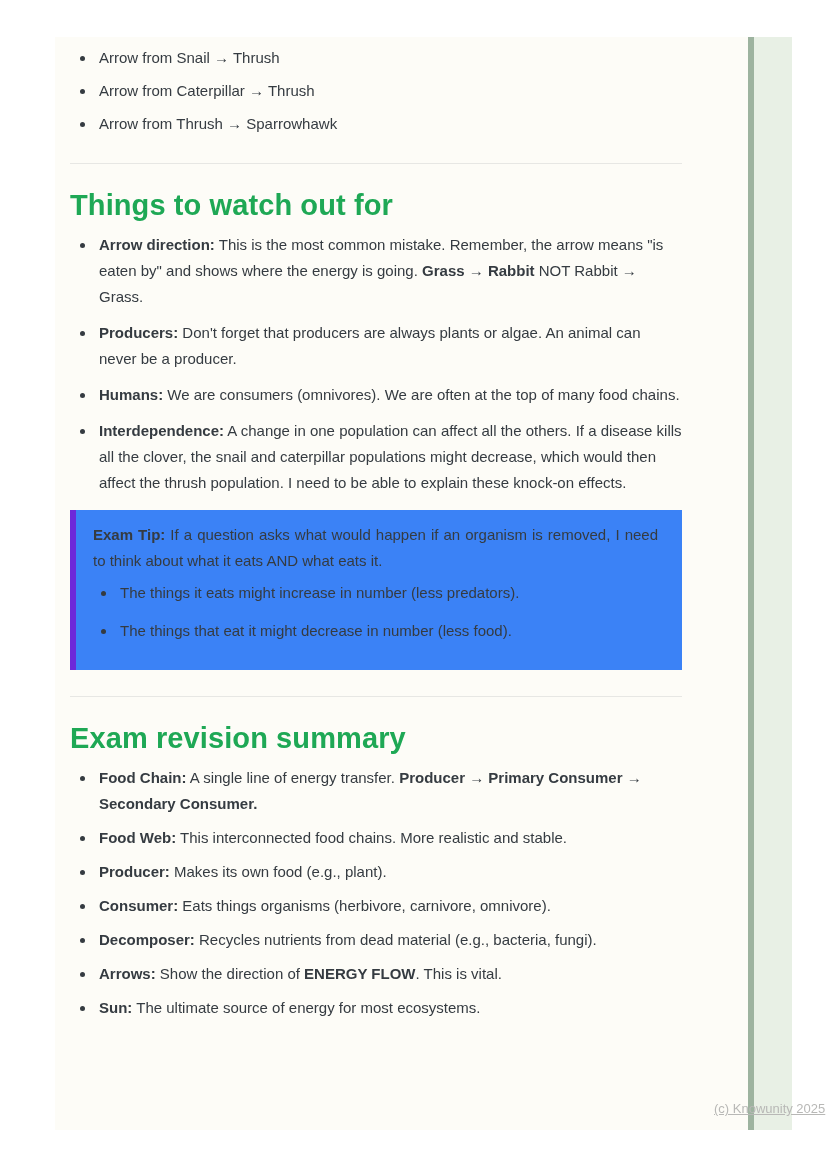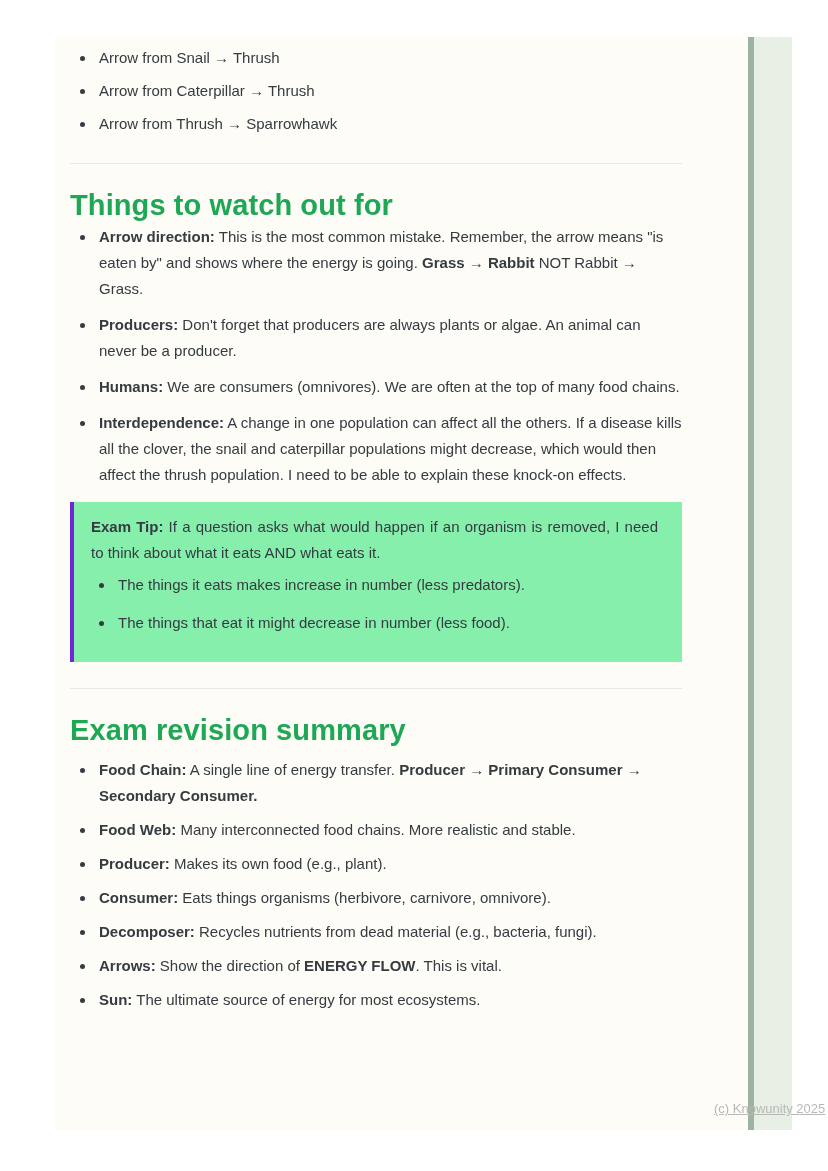--- a/index.html
+++ b/index.html
@@ -58,31 +58,31 @@
     margin: 26px 0 0 0;
   }
   h2.section-heading {
     margin: 26px 0 0 0;
     font-size: 29px;
     line-height: 30px;
     font-weight: 700;
     color: #1ea855;
     letter-spacing: 0.1px;
   }
-  ul.watch-list { margin-top: 4px; }
+  ul.watch-list { margin-top: 12px; }
   ul.watch-list li { margin-bottom: 10px; }
   ul.watch-list li:last-child { margin-bottom: 0; }
   ul.summary-list { margin-top: 12px; }
   ul.summary-list li { margin-bottom: 8px; }
   ul.summary-list li:last-child { margin-bottom: 10px; }
   strong { font-weight: 700; }
   .tip-box {
     margin: 14px 0 0 0;
-    background: #86efac;
-    border-left: 4px solid #6d28d9;
+    background: #3b82f6;
+    border-left: 6px solid #6d28d9;
     padding: 12px 24px 18px 17px;
   }
   .tip-para {
     margin: 0 0 6px 0;
     text-align: justify;
   }
   ul.tip-list { padding-left: 24px; }
   ul.tip-list li { margin-bottom: 12px; }
   ul.tip-list li:last-child { margin-bottom: 8px; }
   .watermark {
@@ -119,32 +119,32 @@
       <ul class="blist watch-list">
         <li><strong>Arrow direction:</strong><span> This is the most common mistake. Remember, the arrow means "is eaten by" and shows where the energy is going. </span><strong>Grass → Rabbit</strong><span> NOT Rabbit → Grass.</span></li>
         <li><strong>Producers:</strong><span> Don't forget that producers are always plants or algae. An animal can never be a producer.</span></li>
         <li><strong>Humans:</strong><span> We are consumers (omnivores). We are often at the top of many food chains.</span></li>
         <li><strong>Interdependence:</strong><span> A change in one population can affect all the others. If a disease kills all the clover, the snail and caterpillar populations might decrease, which would then affect the thrush population. I need to be able to explain these knock-on effects.</span></li>
       </ul>
 
       <div class="tip-box">
         <p class="tip-para"><strong>Exam Tip:</strong><span> If a question asks what would happen if an organism is removed, I need to think about what it eats AND what eats it.</span></p>
         <ul class="blist tip-list">
-          <li><span>The things it eats makes increase in number (less predators).</span></li>
+          <li><span>The things it eats might increase in number (less predators).</span></li>
           <li><span>The things that eat it might decrease in number (less food).</span></li>
         </ul>
       </div>
 
       <hr class="divider">
 
       <h2 class="section-heading">Exam revision summary</h2>
 
       <ul class="blist summary-list">
         <li><strong>Food Chain:</strong><span> A single line of energy transfer. </span><strong>Producer → Primary Consumer → Secondary Consumer.</strong></li>
-        <li><strong>Food Web:</strong><span> Many interconnected food chains. More realistic and stable.</span></li>
+        <li><strong>Food Web:</strong><span> This interconnected food chains. More realistic and stable.</span></li>
         <li><strong>Producer:</strong><span> Makes its own food (e.g., plant).</span></li>
         <li><strong>Consumer:</strong><span> Eats things organisms (herbivore, carnivore, omnivore).</span></li>
         <li><strong>Decomposer:</strong><span> Recycles nutrients from dead material (e.g., bacteria, fungi).</span></li>
         <li><strong>Arrows:</strong><span> Show the direction of </span><strong>ENERGY FLOW</strong><span>. This is vital.</span></li>
         <li><strong>Sun:</strong><span> The ultimate source of energy for most ecosystems.</span></li>
       </ul>
 
     </div>
   </div>
 

